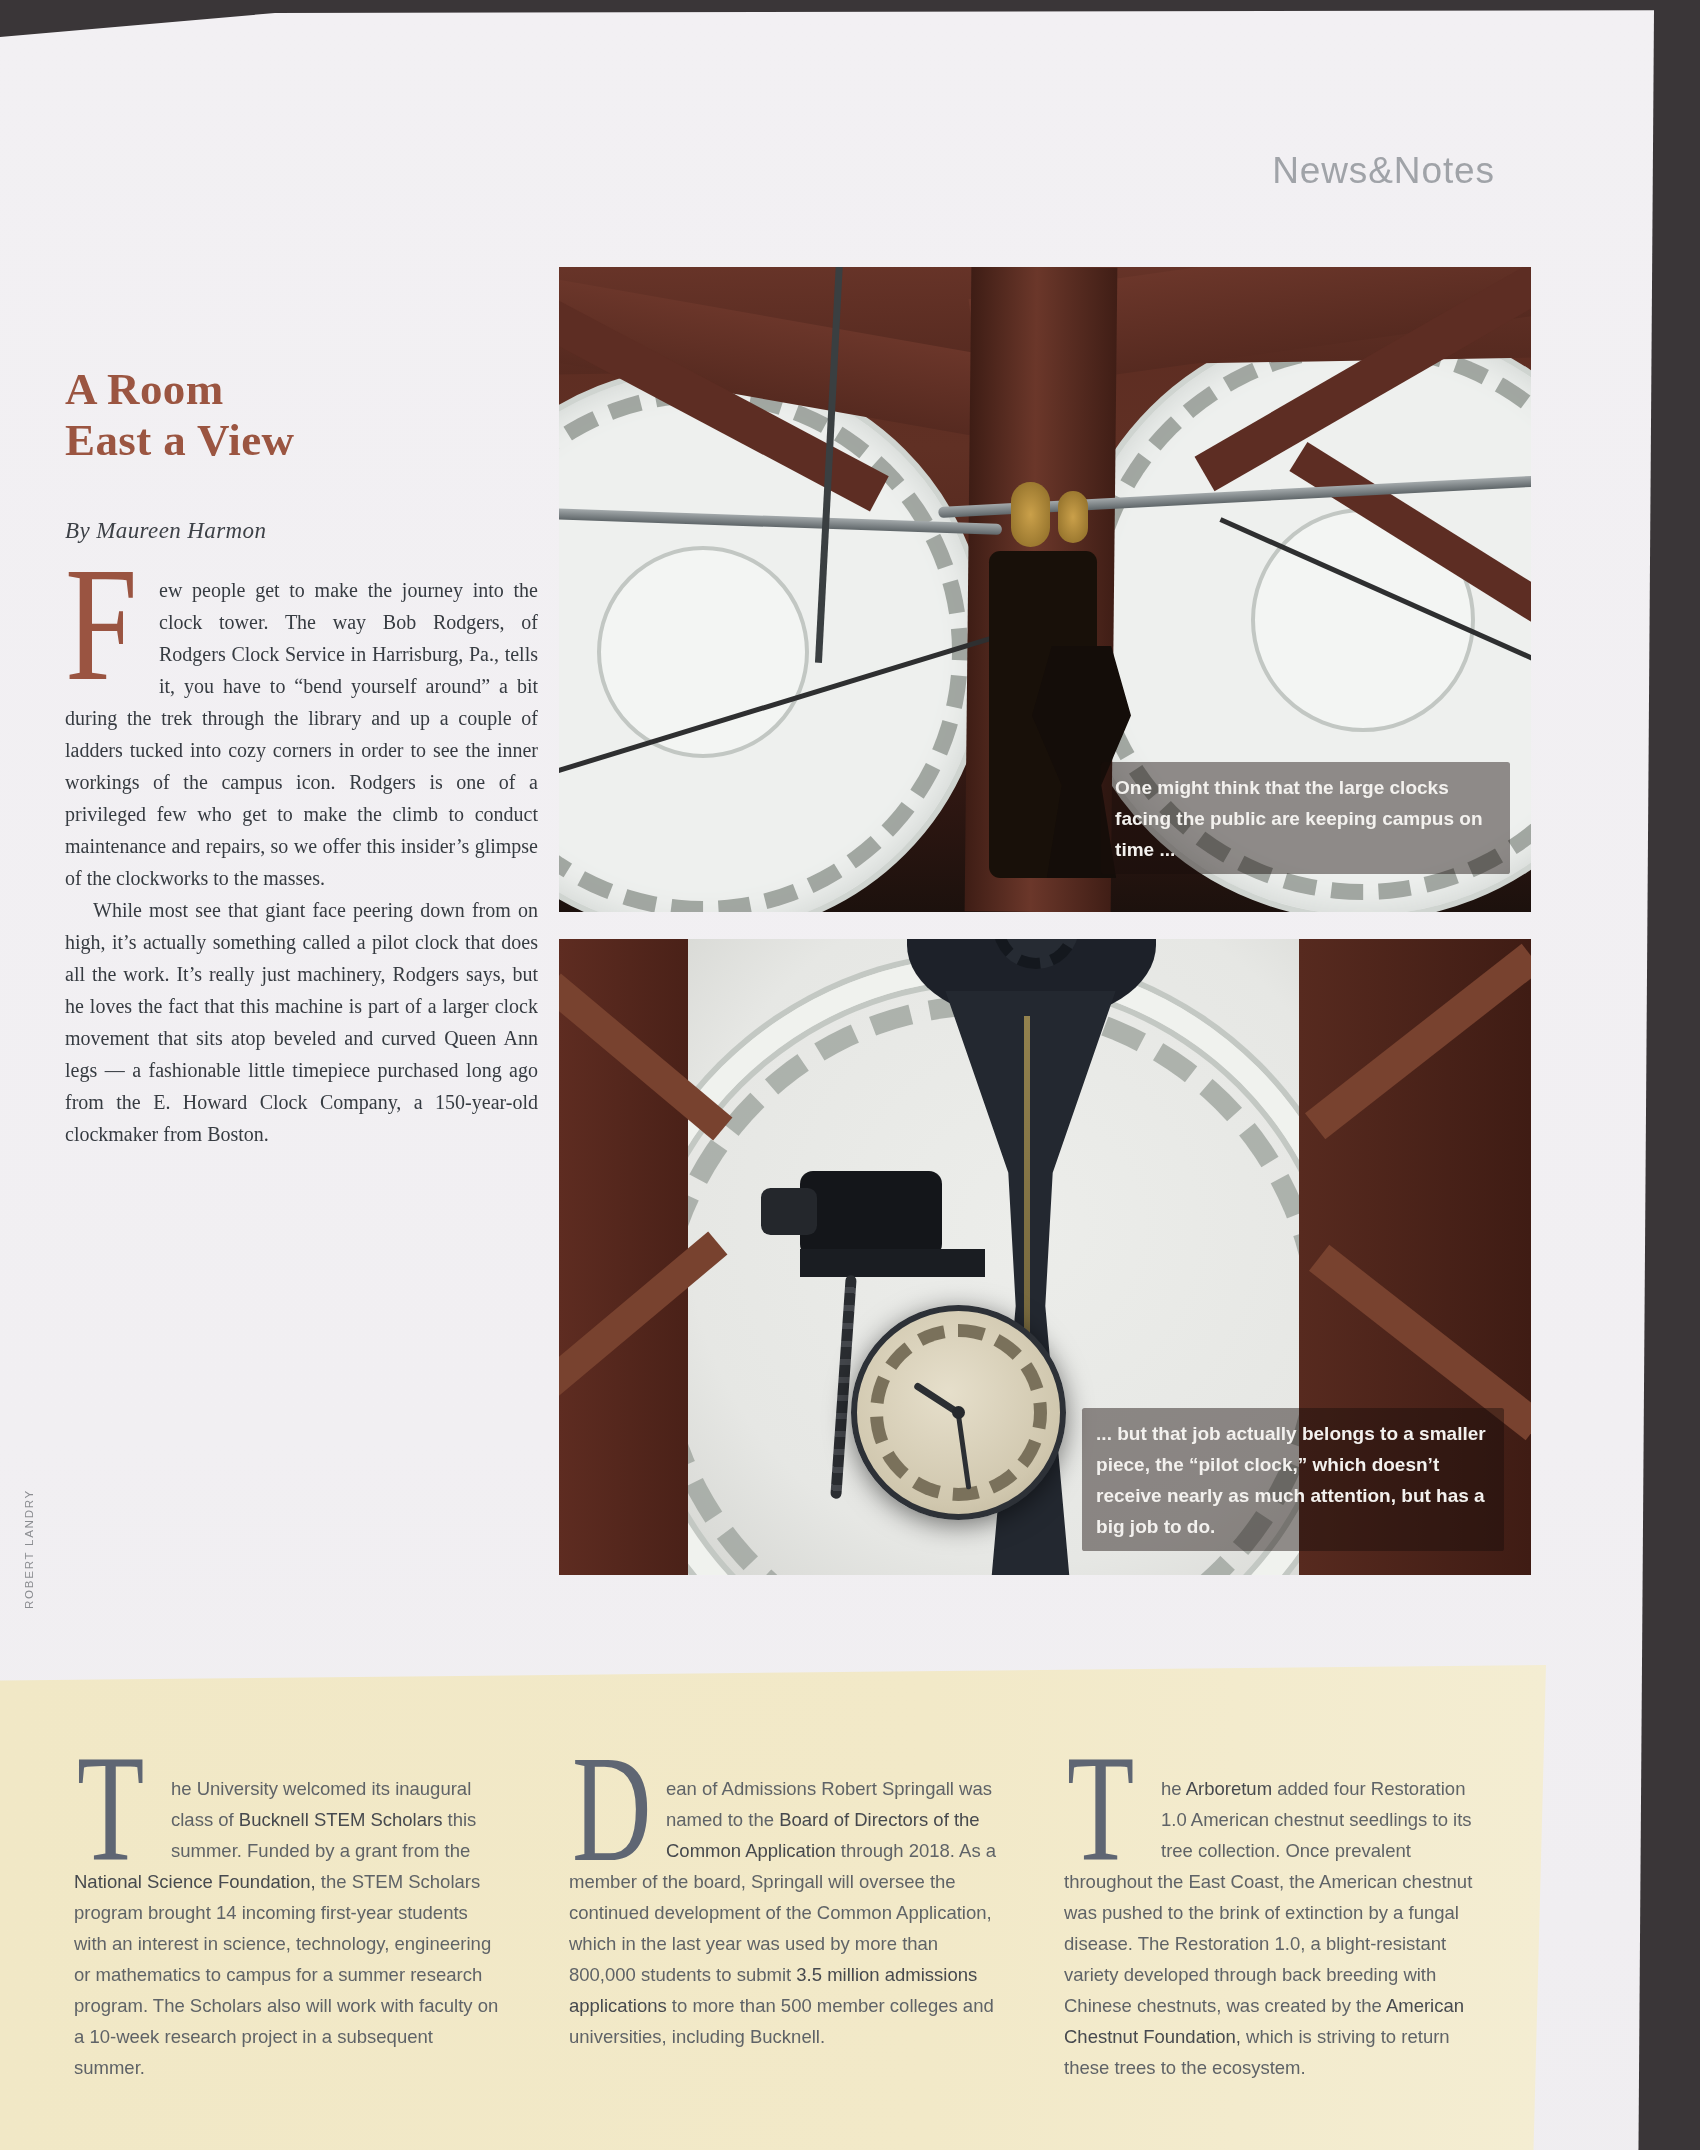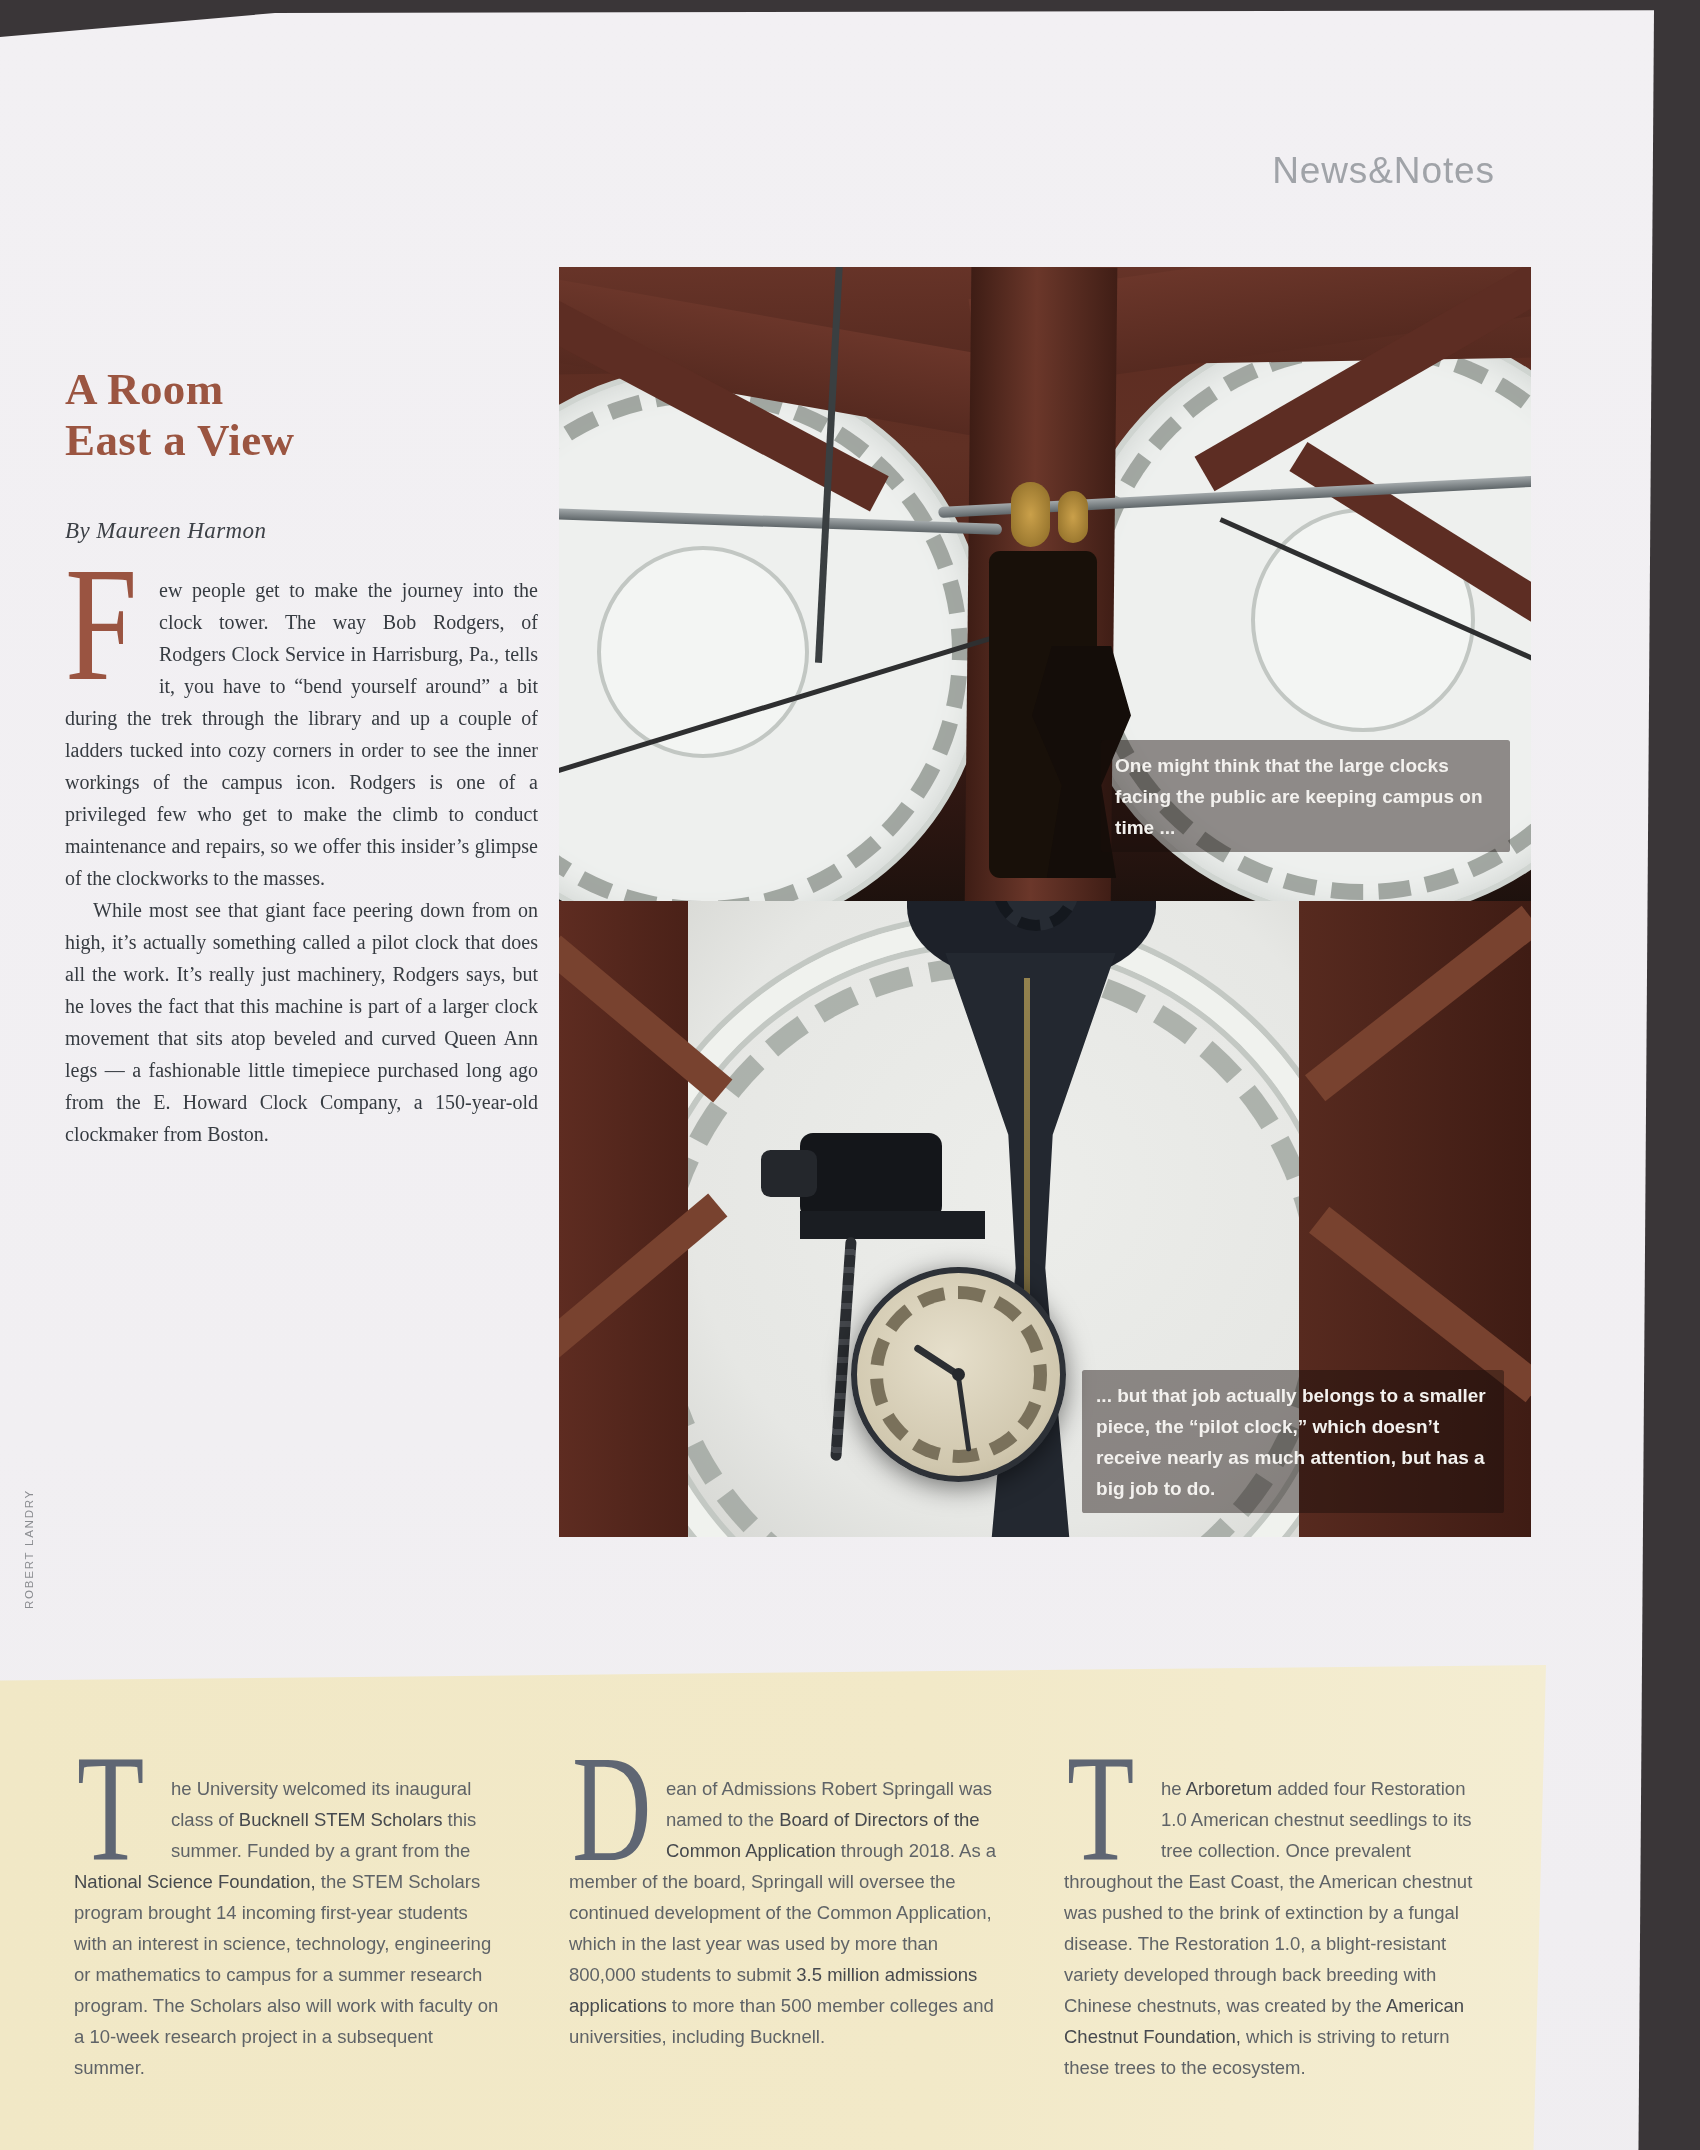--- a/index.html
+++ b/index.html
@@ -35,21 +35,21 @@
   }
   .photo-credit{
     position:absolute;left:22.4px;top:1424px;height:185px;
     writing-mode:vertical-rl;transform:rotate(180deg);
     font-family:"Liberation Sans",sans-serif;font-size:11.6px;letter-spacing:1.7px;color:#8b8d91;
   }
   
   .photo{position:absolute;left:559px;overflow:hidden;}
   .photo1{top:267px;width:972px;height:645px;
     background:linear-gradient(180deg,#5c2b21 0%,#603024 28%,#4e251c 55%,#331813 78%,#1c110d 100%);}
-  .photo2{top:901px;width:972px;height:636px;
+  .photo2{top:939px;width:972px;height:636px;
     background:radial-gradient(circle at 48% 45%,#ecedea 0%,#e6e7e4 55%,#d8d9d5 75%,#c2c3bf 100%);}
   .cf{position:absolute;border-radius:50%;background:#eef0ee;border:6px solid #cfd4d0;box-shadow:inset 0 0 39px #ccd1ce;}
   .cf-ring{position:absolute;inset:14.6px;border-radius:50%;border:16.3px dashed rgba(148,155,149,.85);}
   .cf-inner{position:absolute;inset:31%;border-radius:50%;border:4.3px solid #c2c7c3;background:#f3f5f3;}
   .cf-left{left:-142px;top:99px;width:572px;height:572px;}
   .cf-right{left:503px;top:52px;width:602px;height:602px;}
   .beam{position:absolute;background:linear-gradient(180deg,#6b362a,#562a20);}
   .beam-top{left:-26px;top:-30px;width:1032px;height:129px;transform:rotate(-1deg);}
   .beam-l{left:-103px;top:52px;width:645px;height:82px;transform:rotate(10deg);}
   .beam-r{left:413px;top:-13px;width:645px;height:95px;transform:rotate(-8deg);}
@@ -69,21 +69,21 @@
   .mech-leg{position:absolute;left:473px;top:379px;width:99px;height:232px;background:#140d09;
     clip-path:polygon(20% 0,80% 0,100% 30%,70% 60%,85% 100%,15% 100%,30% 60%,0 30%);}
   .brass{position:absolute;width:39px;height:65px;border-radius:19.4px;background:radial-gradient(#caa04a,#8a6a26);}
   .brass1{left:452px;top:215px;}
   .brass2{left:499px;top:224px;width:30px;height:52px;}
   .caption{
     position:absolute;z-index:9;font-family:"Liberation Sans",sans-serif;font-weight:700;
     font-size:19px;line-height:31px;color:#f3f1ee;
     background:rgba(24,14,10,0.45);padding:9.5px 14.6px;border-radius:2.6px;
   }
-  .cap1{right:21.5px;bottom:60px;width:409px;margin-top:41px;}
+  .cap1{right:21.5px;bottom:38px;width:409px;margin-top:41px;}
   .cap2{right:27.5px;bottom:24px;width:422px;}
   
   .bigring{position:absolute;left:52px;top:17px;width:757px;height:757px;border-radius:50%;
     border:23px solid #f0f2ee;box-shadow:0 0 0 6px #c3c8c3, inset 0 0 0 6px #c3c8c3;}
   .bigring-ticks{position:absolute;left:90px;top:56px;width:680px;height:680px;border-radius:50%;
     border:20.6px dashed rgba(158,164,158,.8);}
   .wood{position:absolute;top:0;height:100%;background:linear-gradient(90deg,#5e2c21,#4a2118);}
   .wood-l{left:0;width:129px;}
   .wood-r{right:0;width:232px;background:linear-gradient(90deg,#572a1f,#3f1c14);}
   .wbrace{position:absolute;background:#78422f;}

